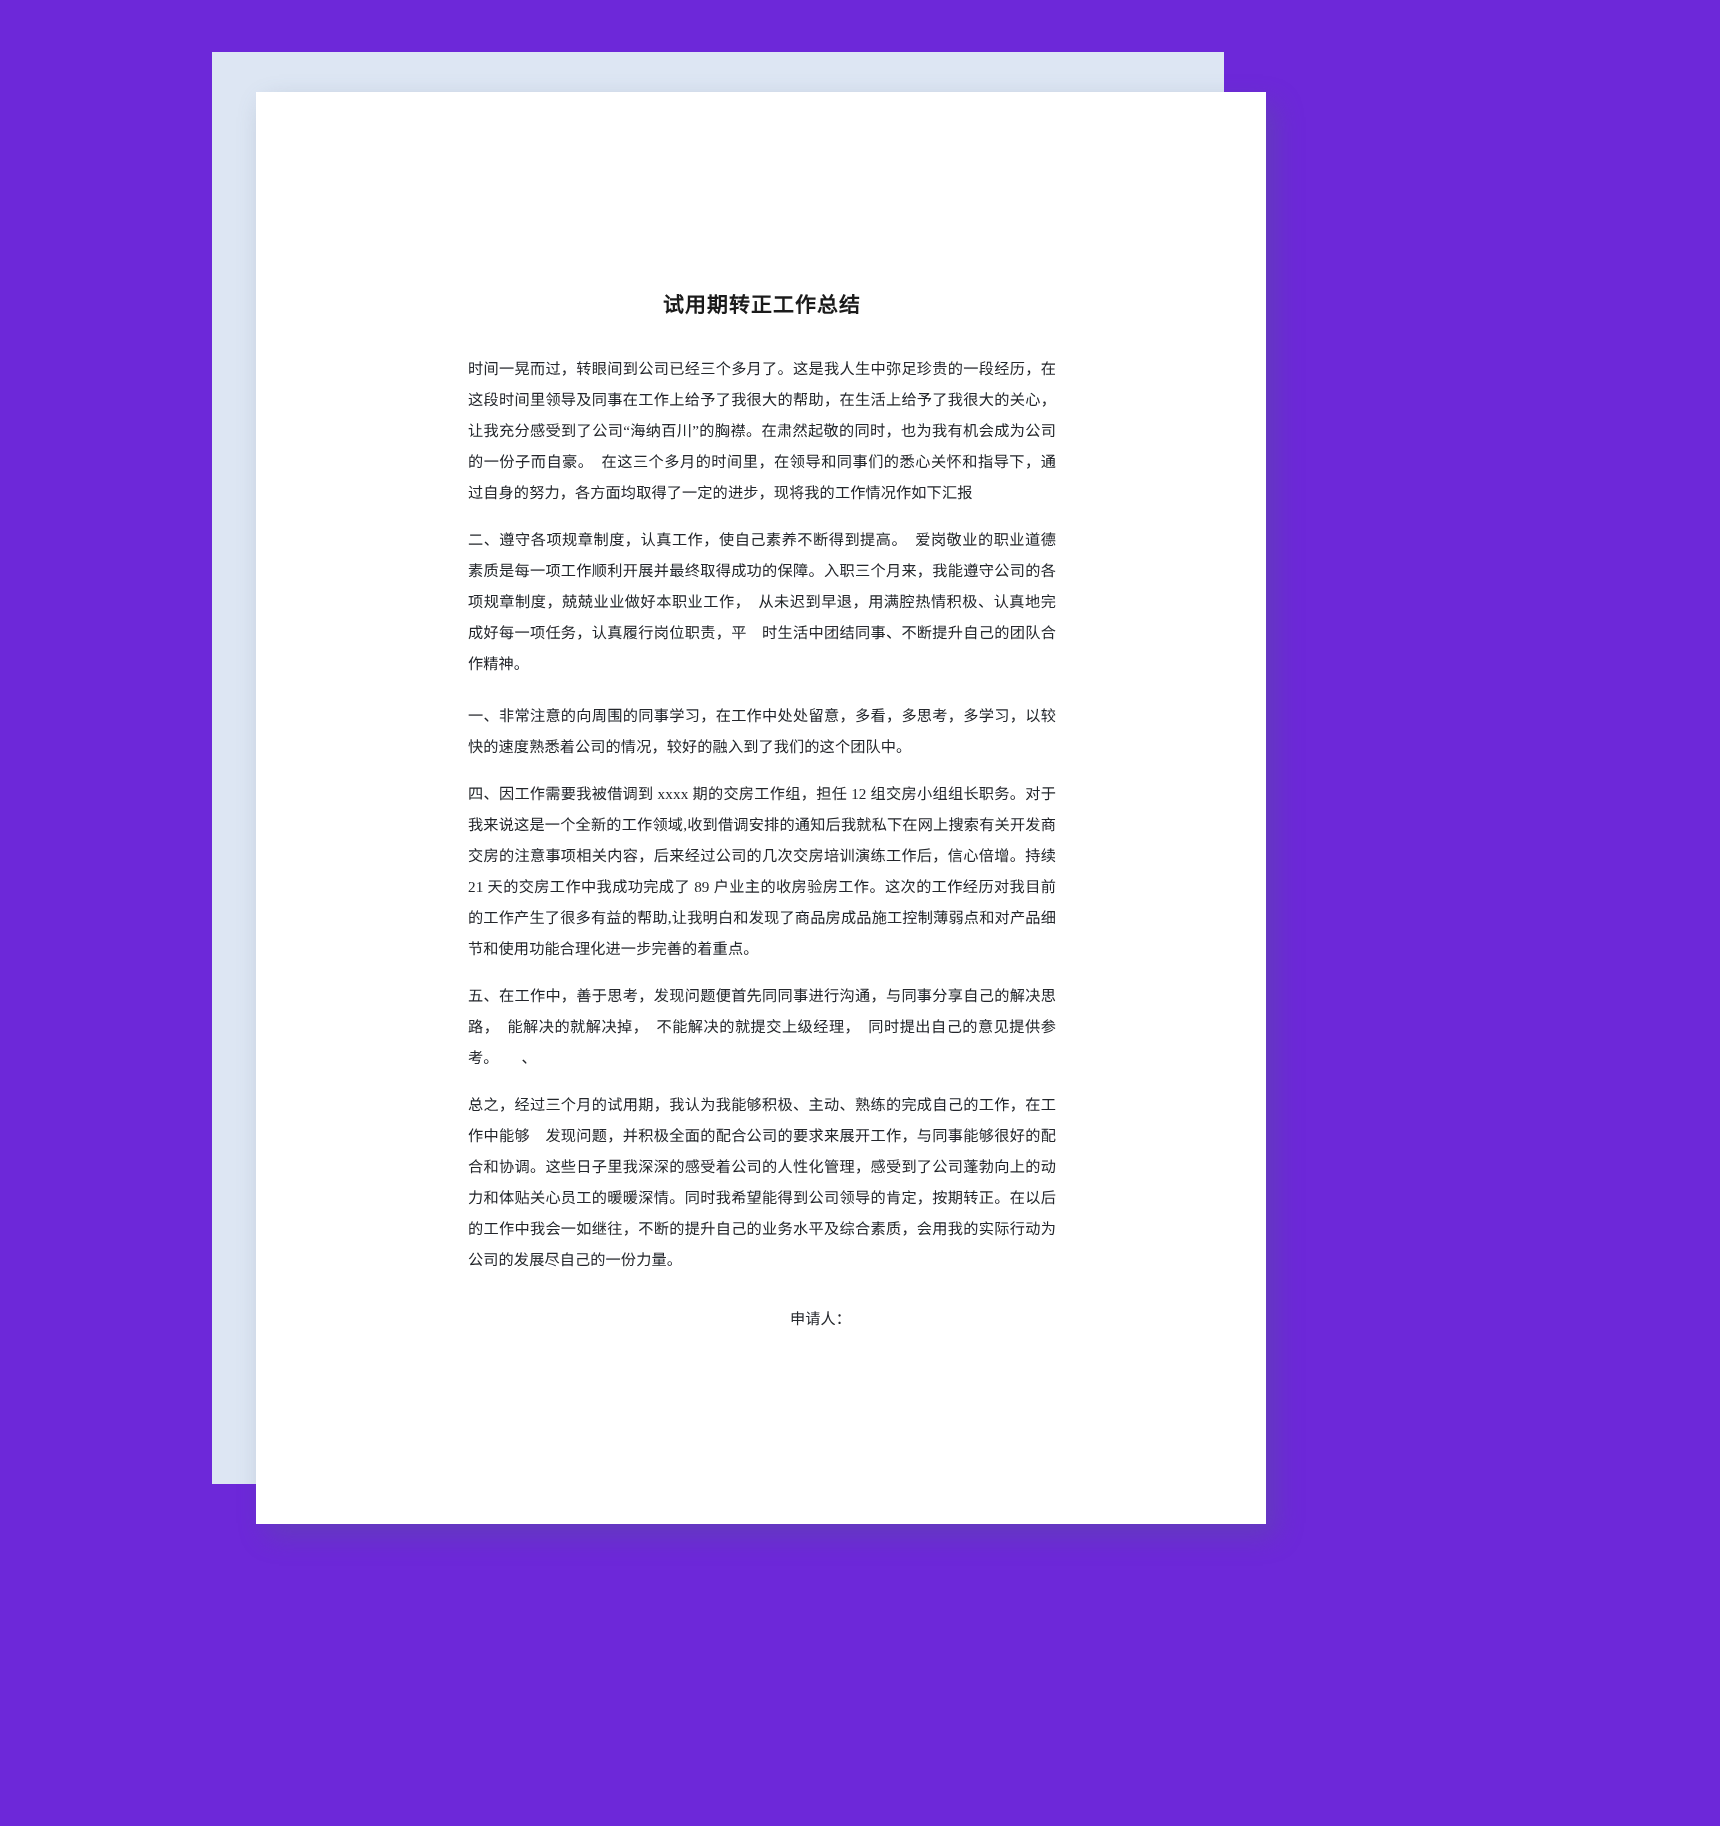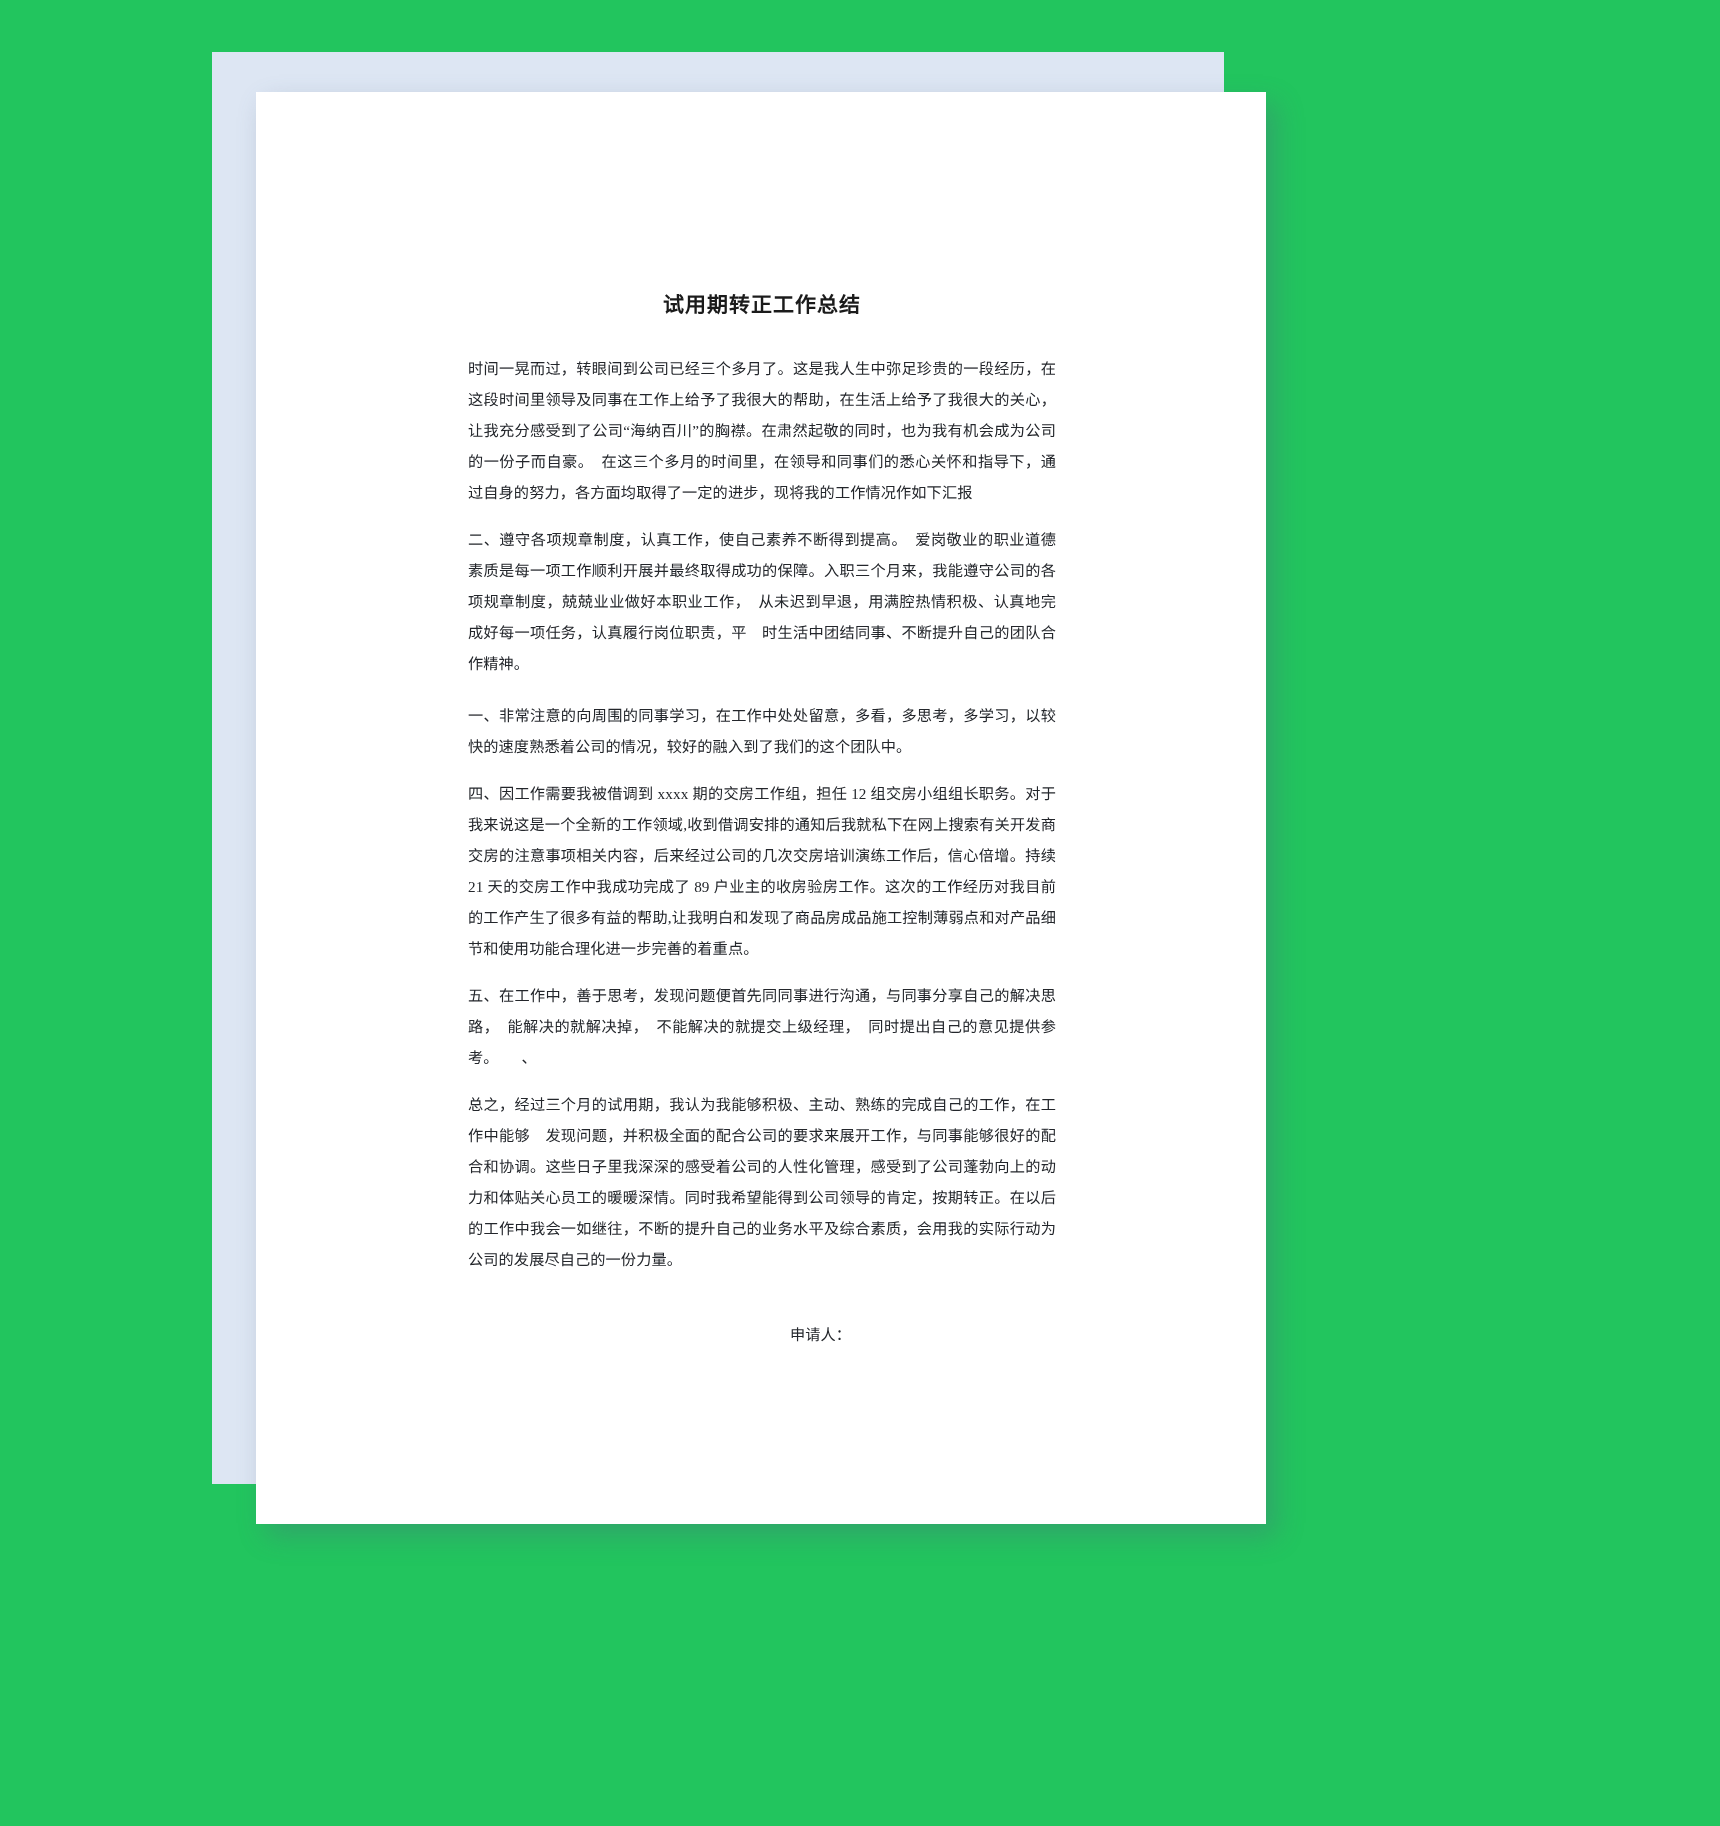--- a/index.html
+++ b/index.html
@@ -13,21 +13,21 @@
     height: 1826px;
     position: relative;
     overflow: hidden;
     font-family: "Liberation Serif", "DejaVu Serif", serif;
   }
 
   
   #backdrop {
     position: absolute;
     inset: 0;
-    background: #22c55e;
+    background: #6d28d9;
     padding-left: 16px;
   }
 
   
   #back-sheet {
     position: absolute;
     left: 212px;
     top: 52px;
     width: 1012px;
     height: 1432px;
@@ -73,21 +73,21 @@
   }
 
   .para + .para { margin-top: 0; }
 
   .para.spaced-before { margin-top: 21px; }
 
   .signature {
     font-size: 15.2px;
     line-height: 2.04;
     color: #23262b;
-    margin: 44px 0 0 0;
+    margin: 28px 0 0 0;
     padding-left: 338px;
     letter-spacing: 0.1px;
   }
 </style>
 </head>
 <body>
 
 <div id="backdrop">
 
   <div id="back-sheet"></div>

